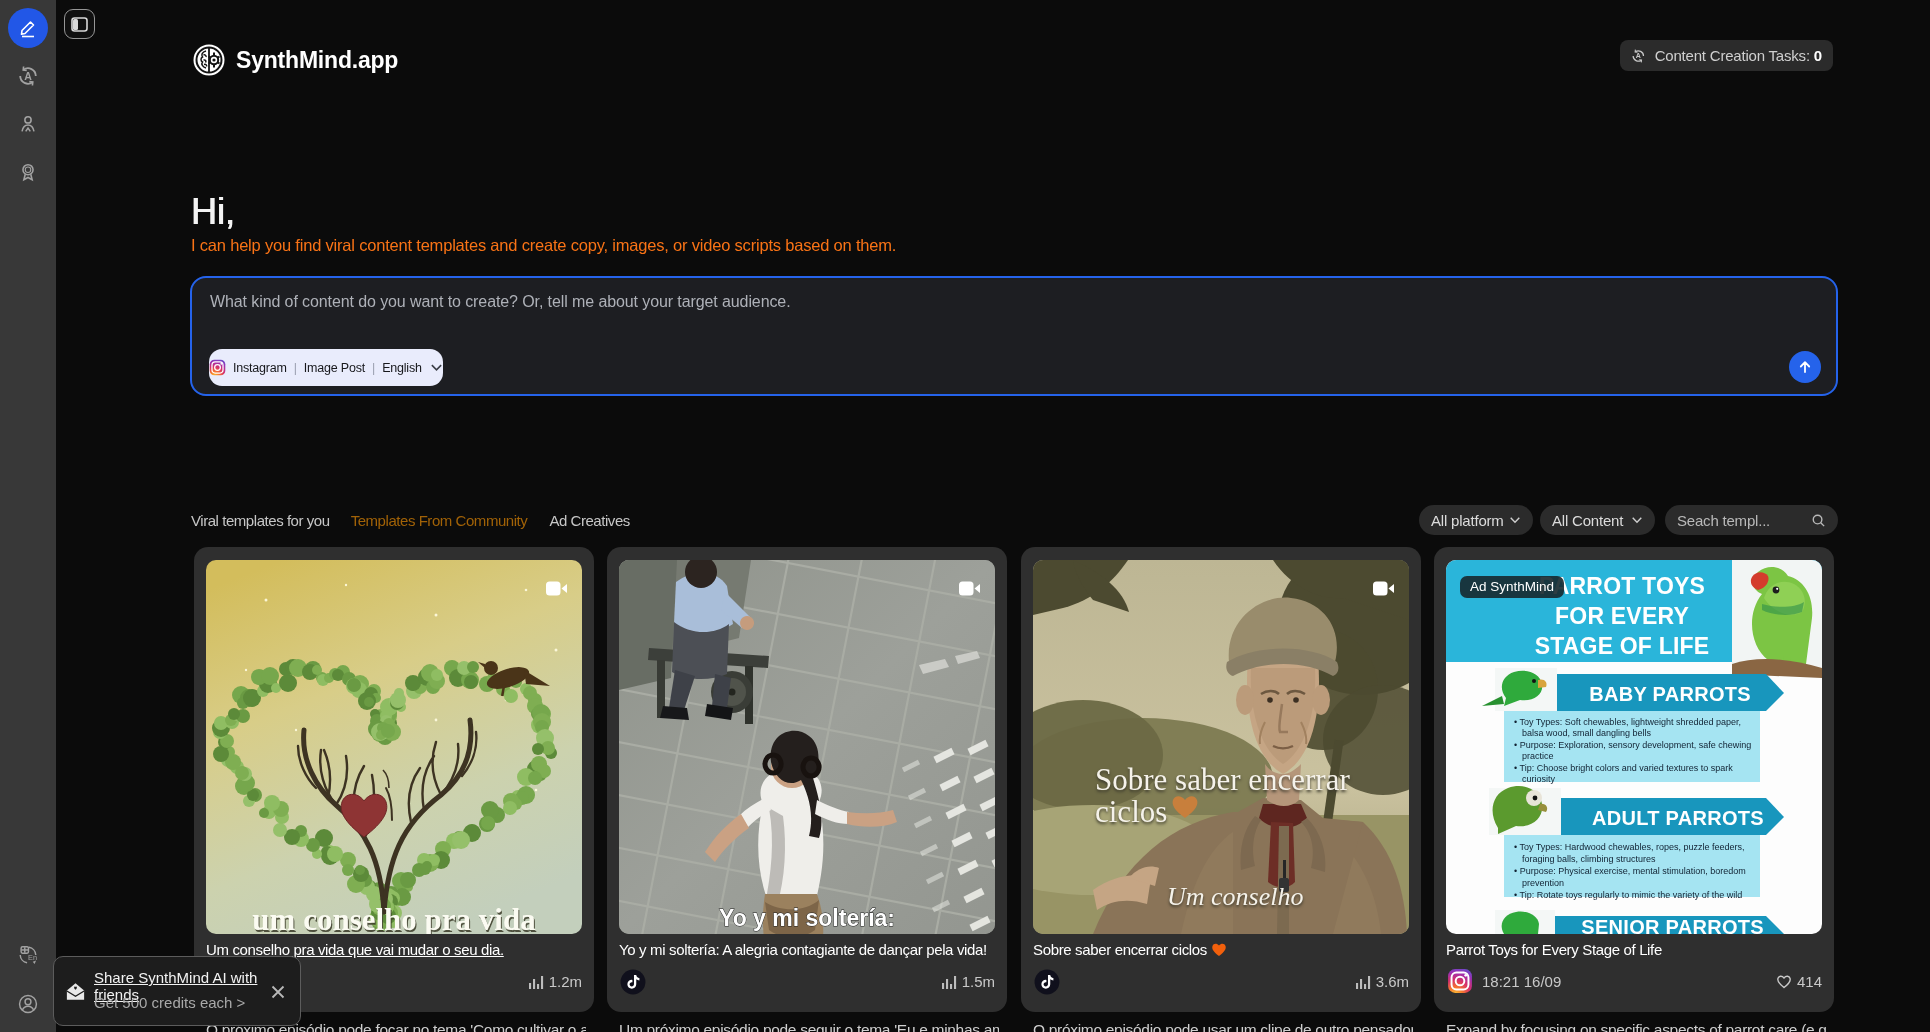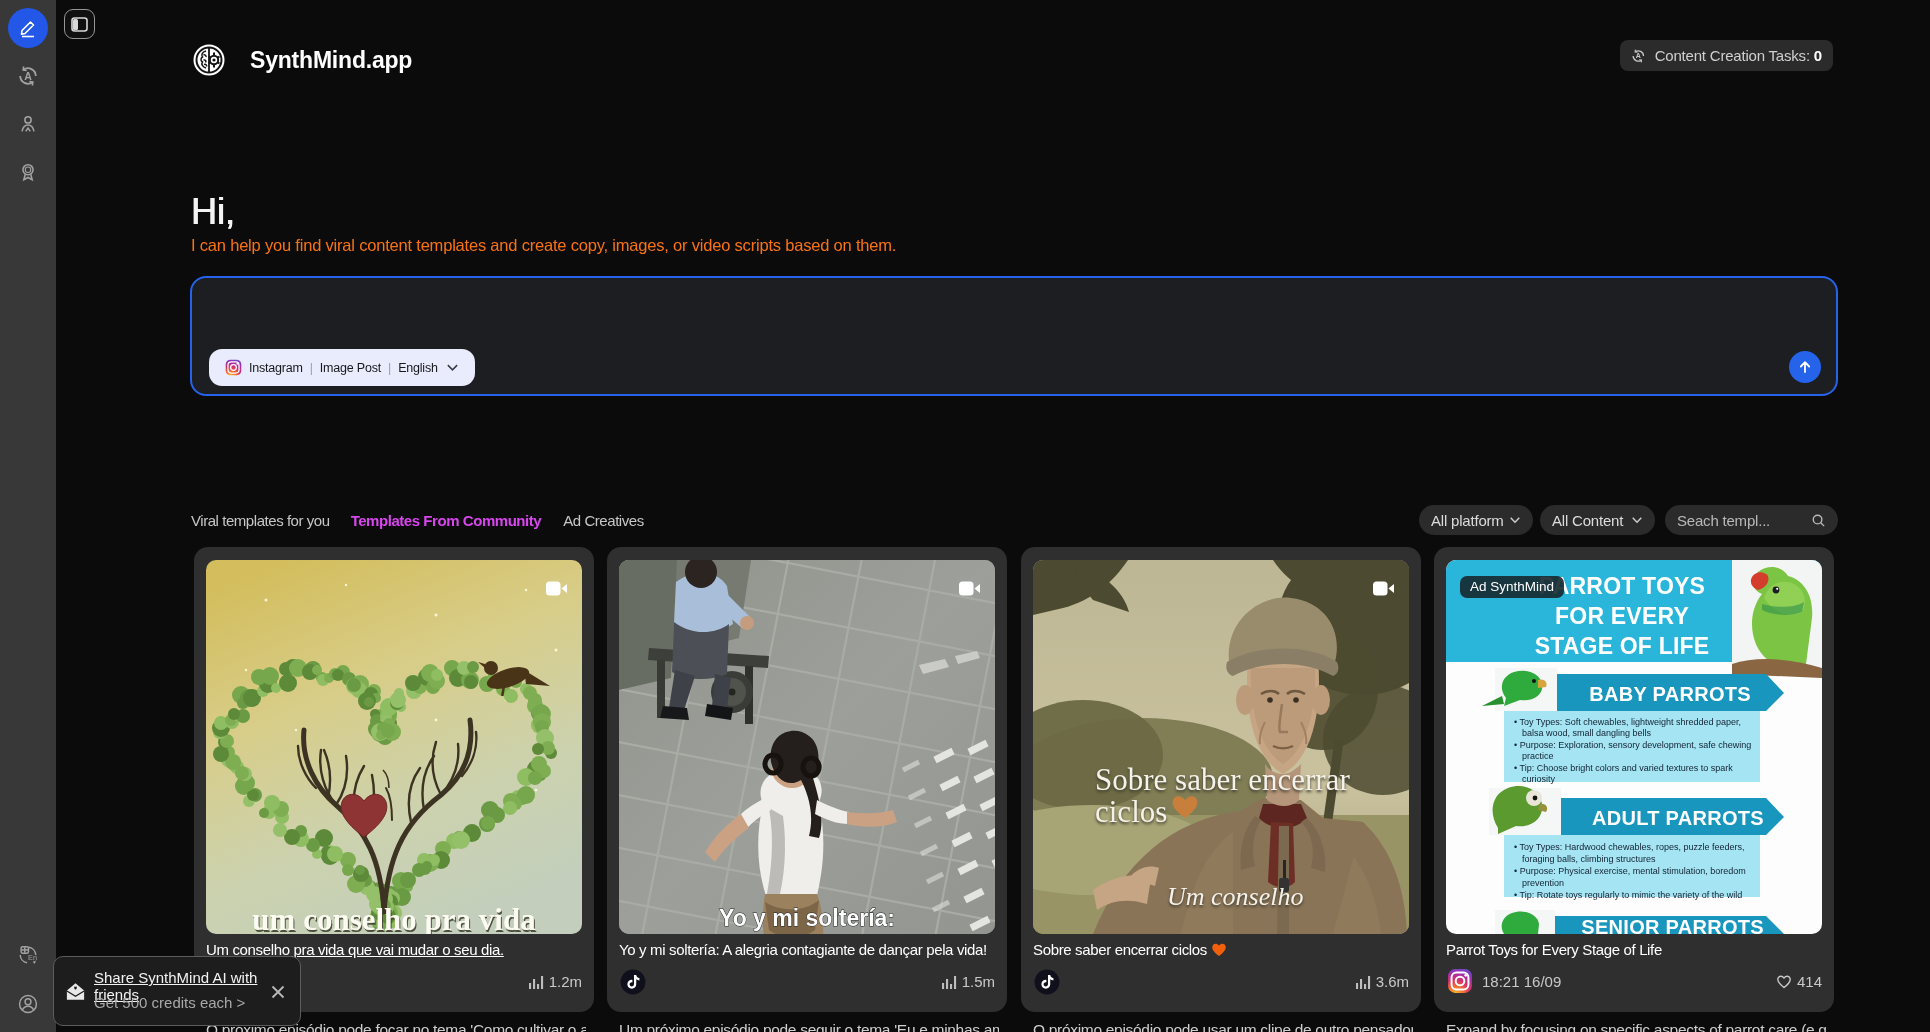--- a/index.html
+++ b/index.html
@@ -1,31 +1,31 @@
 <!DOCTYPE html>
 <html><head><meta charset="utf-8">
 <style>
 *{margin:0;padding:0;box-sizing:border-box}
 html,body{width:1930px;height:1032px;overflow:hidden;background:#0b0b0b;font-family:"Liberation Sans",sans-serif}
 #sidebar{position:absolute;left:0;top:0;width:56px;height:1032px;background:#383838}
 #newbtn{position:absolute;left:8px;top:8px;width:40px;height:40px;border-radius:50%;background:#2257e7;display:flex;align-items:center;justify-content:center}
 #toggle{position:absolute;left:64px;top:9px;width:31px;height:30px;border:1.5px solid #969696;border-radius:9px;display:flex;align-items:center;justify-content:center;background:#101010}
 .sico{position:absolute;left:17px;width:22px;height:22px}
 #logo{position:absolute;left:193px;top:44px;height:32px;display:flex;align-items:center}
-#logotext{color:#fff;font-size:23px;font-weight:bold;margin-left:25px;letter-spacing:-0.2px}
+#logotext{color:#fff;font-size:23px;font-weight:bold;margin-left:11px;letter-spacing:-0.2px}
 #tasks{position:absolute;left:1620px;top:40px;width:213px;height:31px;background:#2b2b2b;border-radius:8px;display:flex;align-items:center;padding:4px 11px;color:#cfcfcf;font-size:15px;white-space:nowrap;letter-spacing:-0.2px}
 #hi{position:absolute;left:191px;top:191px;font-size:36px;font-weight:normal;color:#f4f4f4;text-shadow:0.6px 0 0 #f4f4f4,-0.3px 0 0 #f4f4f4}
 #sub{position:absolute;left:191px;top:236px;font-size:16.5px;color:#f97316;letter-spacing:-0.2px}
 #inputbox{position:absolute;left:190px;top:276px;width:1648px;height:120px;border:2px solid #2563eb;border-radius:16px;background:#1d1e22}
 #ph{position:absolute;left:18px;top:15px;font-size:16px;color:#aeb1b8;letter-spacing:-0.1px}
-#pill{position:absolute;left:17px;top:71px;height:37px;background:#e9ecfc;border-radius:13px;display:flex;align-items:center;padding:0 16px;font-size:12.5px;color:#17181c;letter-spacing:-0.2px}
+#pill{position:absolute;left:17px;top:71px;height:37px;background:#e9ecfc;border-radius:13px;display:flex;align-items:center;padding:0 0;font-size:12.5px;color:#17181c;letter-spacing:-0.2px}
 #send{position:absolute;left:1597px;top:73px;width:32px;height:32px;border-radius:50%;background:#2563eb;display:flex;align-items:center;justify-content:center}
 #tabs{position:absolute;left:191px;top:512px;font-size:15px;color:#c7c7c7;letter-spacing:-0.45px}
 #tabs span{margin-right:0}
-.tabactive{color:#d946ef;font-weight:bold;border-bottom:1.5px solid #fff;padding-bottom:22px}
+.tabactive{color:#a16207;font-weight:normal;border-bottom:1.5px solid #fff;padding-bottom:22px}
 .filter{position:absolute;top:505px;height:30px;background:#2b2b2b;border-radius:15px;color:#dcdcdc;font-size:15px;display:flex;align-items:center;justify-content:space-between;padding:0 12px;letter-spacing:-0.2px}
 .card{position:absolute;top:547px;width:400px;height:465px;background:#2f2f2f;border-radius:14px}
 .cimg{position:absolute;left:12px;top:13px;width:376px;height:374px;border-radius:10px;overflow:hidden}
 .ctitle{position:absolute;left:12px;top:394px;width:378px;font-size:15px;color:#fff;letter-spacing:-0.35px;white-space:nowrap;overflow:hidden}
 .crow{position:absolute;left:12px;top:420px;width:376px;height:30px}
 .stats{position:absolute;right:0;top:6px;color:#c9c9c9;font-size:15px;display:flex;align-items:center;gap:5px}
 .cdesc{position:absolute;top:1021px;width:380px;font-size:15.5px;color:#cfcfcf;white-space:nowrap;overflow:hidden;letter-spacing:-0.3px}
 .vidico{position:absolute;right:14px;top:20px}
 #popup{position:absolute;left:53px;top:956px;width:248px;height:70px;background:#1d1d1d;border:1px solid #5c5c5c;border-radius:10px;z-index:50}
 
@@ -98,20 +98,21 @@
       <path d="M7.2 1.6 L6.8 5.4 L10.6 5.8" stroke-width="1.8"></path>
       <path d="M3.5 12 A 8.5 8.5 0 0 0 17 18.8"></path>
       <path d="M16.8 22.4 L17.2 18.6 L13.4 18.2" stroke-width="1.8"></path>
       <text x="12" y="16" font-size="11.5" font-weight="bold" fill="#c8c8c8" stroke="none" text-anchor="middle" font-family="Liberation Sans">A</text>
     </svg>Content Creation Tasks:&nbsp;<b style="color:#fff">0</b></div>
 
 <div id="hi">Hi,</div>
 <div id="sub">I can help you find viral content templates and create copy, images, or video scripts based on them.</div>
 
 <div id="inputbox">
+ <div id="ph">What kind of content do you want to create? Or, tell me about your target audience.</div>
  <div id="pill">
   <svg width="17" height="17" viewBox="0 0 24 24" style="margin-right:7px">
         <defs>
           <radialGradient id="ig" cx="0.3" cy="1.1" r="1.3">
             <stop offset="0" stop-color="#f9ce34"></stop>
             <stop offset="0.25" stop-color="#f7772e"></stop>
             <stop offset="0.5" stop-color="#d6306a"></stop>
             <stop offset="0.75" stop-color="#9b30b5"></stop>
             <stop offset="1" stop-color="#515bd4"></stop>
           </radialGradient>

